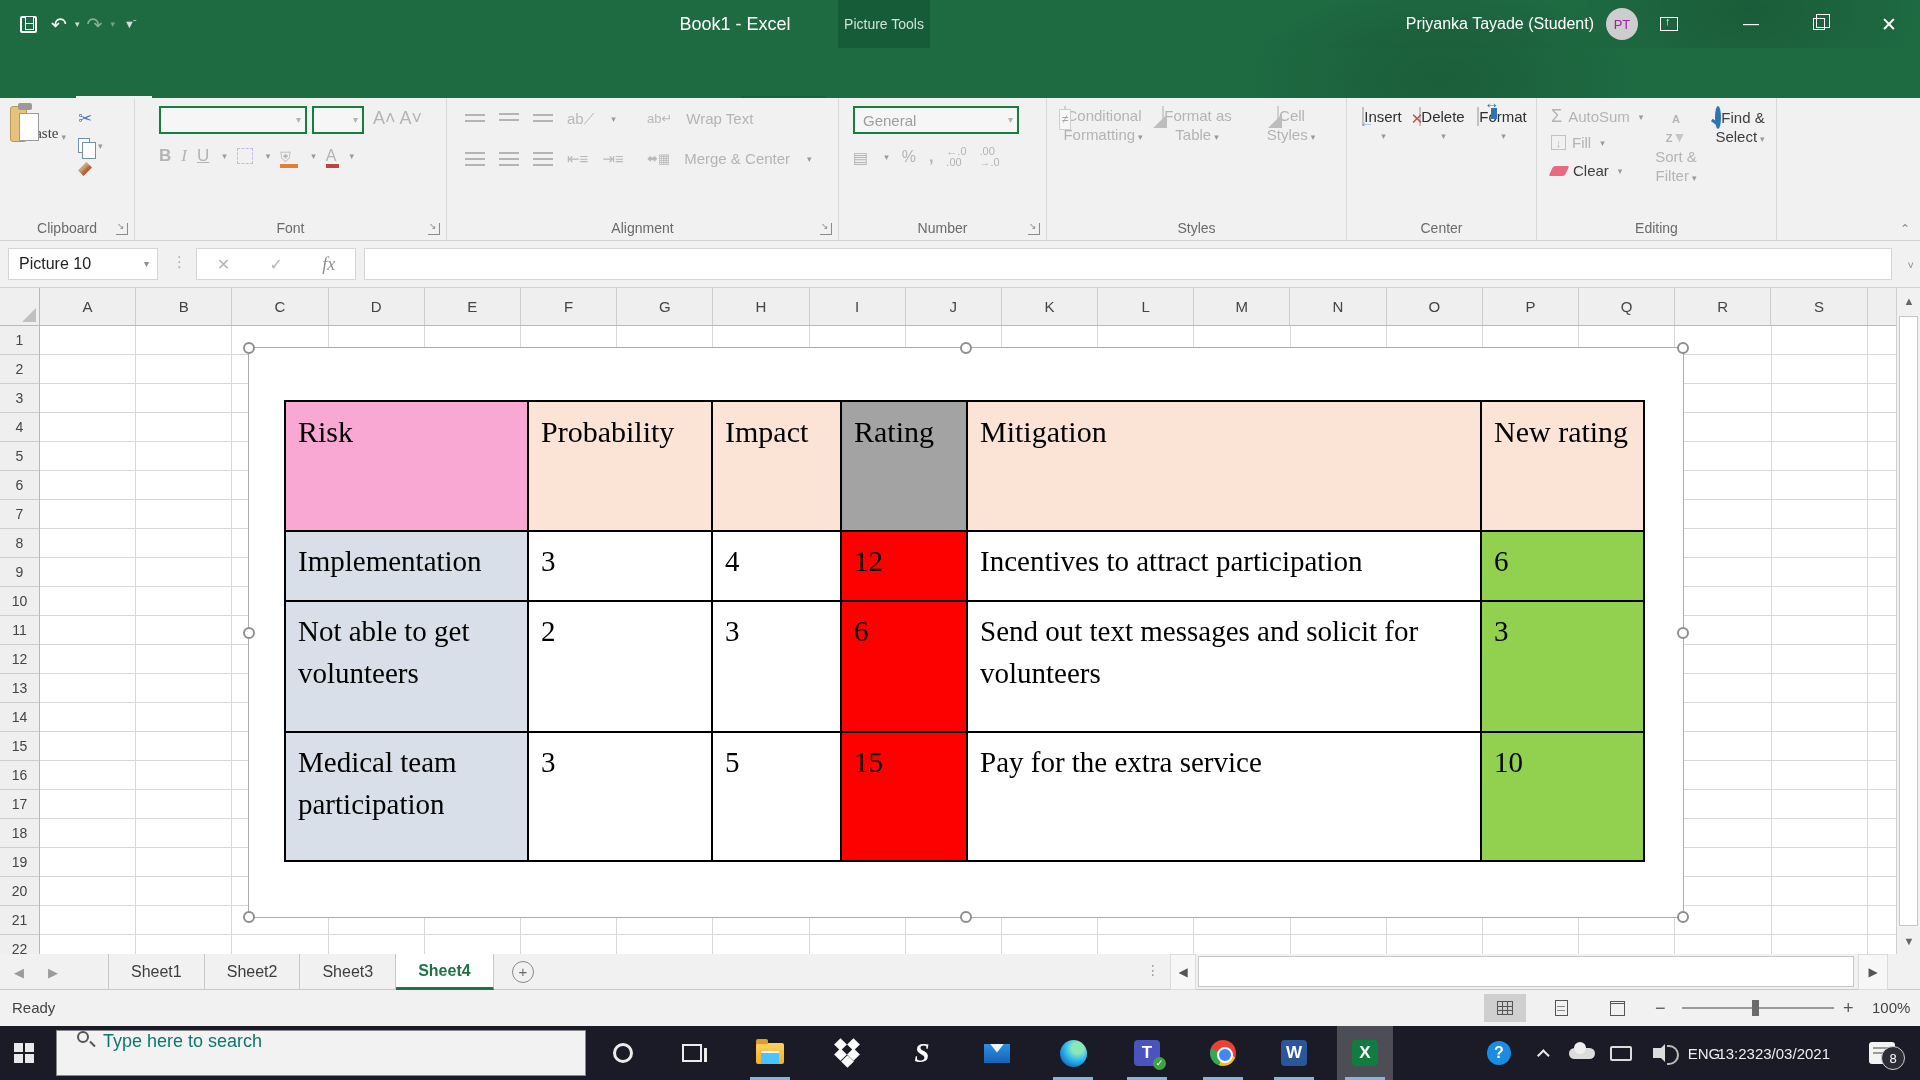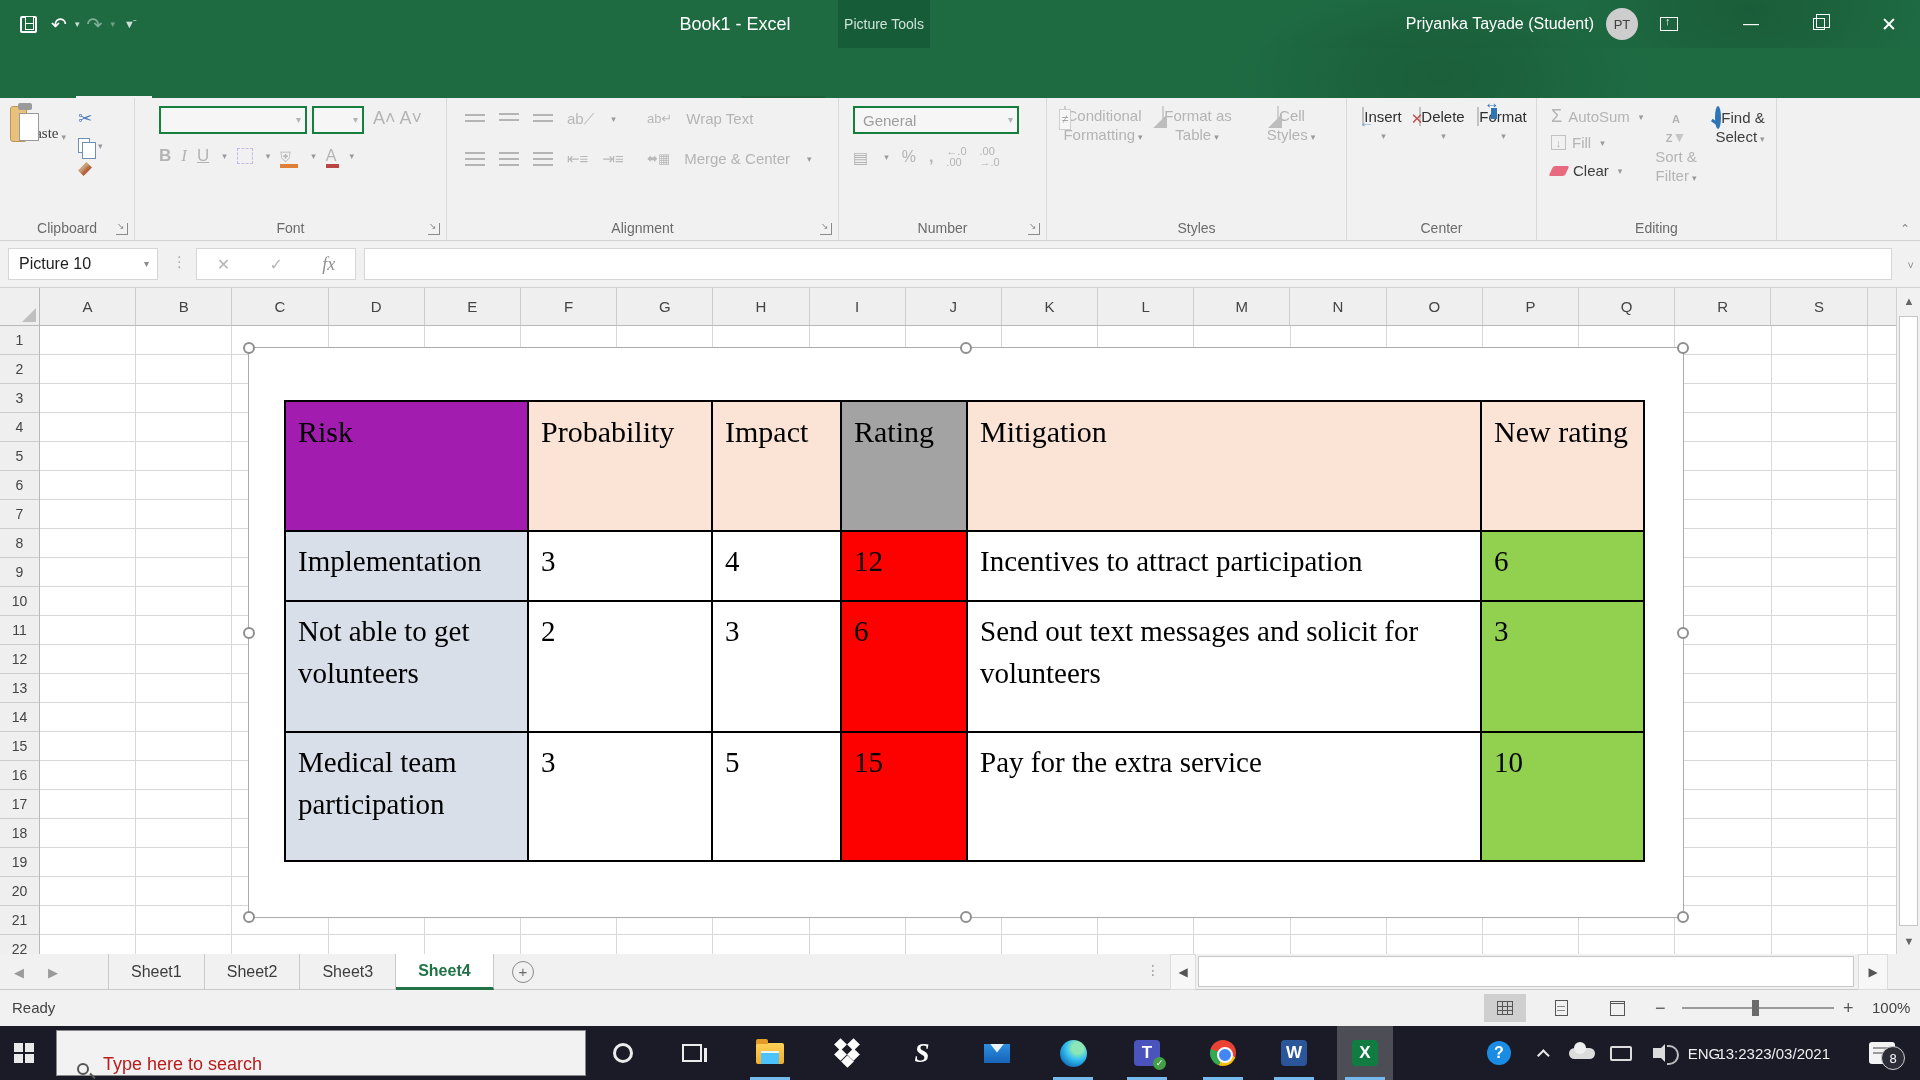--- a/index.html
+++ b/index.html
@@ -16,21 +16,21 @@
   .qa { position:absolute; top:0; height:48px; display:flex; align-items:center; color:#fff; }
   .qaicon { color:#fff; font-size:19px; margin-right:6px; }
   .floppy { width:17px; height:17px; border:2px solid #fff; border-radius:2px; position:relative; }
   .floppy:before { content:""; position:absolute; left:3px; top:-1px; width:7px; height:6px; background:#1e6b42; border:1px solid #fff; border-top:none; }
   .floppy:after { content:""; position:absolute; left:3px; bottom:1px; width:7px; height:5px; border:1px solid #fff; }
   .dd { font-size:9px; color:#cfe0d6; margin:0 7px 0 2px; }
   .dim { opacity:.45; }
   #win-title { position:absolute; left:560px; top:0; width:350px; height:48px; line-height:48px; text-align:center; color:#fff; font-size:18px; }
   #picture-tools { position:absolute; left:838px; top:0; width:92px; height:48px; background:#16583704; background:#175c39; color:#cfe3d8; font-size:14px; display:flex; align-items:center; justify-content:center; }
   #user-area { position:absolute; right:282px; top:0; height:48px; display:flex; align-items:center; color:#fff; font-size:16px; }
-  #avatar { width:32px; height:32px; border-radius:50%; background:#cdcdcd; color:#404040; font-size:13px; display:flex; align-items:center; justify-content:center; margin-left:12px; }
+  #avatar { width:32px; height:32px; border-radius:50%; background:#cdcdcd; color:#a21caf; font-size:13px; display:flex; align-items:center; justify-content:center; margin-left:12px; }
   .winbtn { position:absolute; top:0; width:46px; height:48px; color:#fff; display:flex; align-items:center; justify-content:center; font-size:16px; }
   .ribbonopt { width:18px; height:14px; border:1.5px solid #fff; position:relative; }
   .ribbonopt:before { content:"↑"; position:absolute; left:4px; top:-3px; font-size:11px; }
   .restore { width:12px; height:12px; border:1.5px solid #fff; position:relative; background:transparent; }
   .restore:before { content:""; position:absolute; left:2px; top:-5px; width:12px; height:12px; border:1.5px solid #fff; }
 
   
   #ribbon-tabs { position:absolute; left:16px; top:48px; height:50px; display:flex; align-items:stretch; }
   .rtab { color:#eef5f1; font-size:16px; padding:0 17px; display:flex; align-items:center; cursor:default; }
   .rtab.active { background:#f1f1f1; color:#217346; }
@@ -187,21 +187,21 @@
   #zoomminus { position:absolute; left:1655px; top:0; line-height:36px; font-size:18px; color:#555; }
   #zoomtrack { position:absolute; left:1682px; top:17px; width:152px; height:2px; background:#9a9a9a; }
   #zoomthumb { position:absolute; left:1752px; top:10px; width:7px; height:16px; background:#6a6a6a; }
   #zoomplus { position:absolute; left:1843px; top:0; line-height:36px; font-size:18px; color:#555; }
   #zoomlevel { position:absolute; left:1872px; top:0; line-height:36px; }
 
   
   #taskbar { position:absolute; left:0; top:1026px; width:1920px; height:54px; background:#1b1b27; color:#efefef; }
   #start { position:absolute; left:14px; top:17px; width:20px; height:20px; display:grid; grid-template-columns:9px 9px; grid-template-rows:9px 9px; gap:2px; }
   #start div { background:#e9e9e9; }
-  #tb-search { position:absolute; left:56px; top:4px; width:530px; height:46px; background:#f2f2f2; border:1px solid #888; display:flex; align-items:flex-end; color:#b91c1c; font-size:18px; }
+  #tb-search { position:absolute; left:56px; top:4px; width:530px; height:46px; background:#f2f2f2; border:1px solid #888; display:flex; align-items:flex-start; color:#0f766e; font-size:18px; }
   .searchglyph { width:12px; height:12px; border:2px solid #555; border-radius:50%; position:relative; margin:0 14px 0 20px; }
   .searchglyph:after { content:""; position:absolute; left:10px; top:10px; width:7px; height:2px; background:#555; transform:rotate(45deg); }
   .tbicon { position:absolute; top:0; width:56px; height:54px; display:flex; align-items:center; justify-content:center; }
   .tbicon.running:after { content:""; position:absolute; left:8px; bottom:0; right:8px; height:3px; background:#76b9ed; }
   .tbicon.activeapp { background:rgba(255,255,255,.22); }
   .cortana-ring { width:20px; height:20px; border:3px solid #ececec; border-radius:50%; }
   .taskview { width:20px; height:18px; border:2px solid #ececec; position:relative; }
   .taskview:after { content:""; position:absolute; right:-7px; top:2px; width:3px; height:10px; border-top:2px solid #ececec; border-bottom:2px solid #ececec; background:#ececec; }
   .folder { width:28px; height:21px; background:linear-gradient(#ffd158,#f0af2e); border-radius:2px; position:relative; }
   .folder:before { content:""; position:absolute; left:0; top:-4px; width:12px; height:5px; background:#e39b28; border-radius:2px 2px 0 0; }
@@ -499,21 +499,21 @@
         <colgroup>
           <col style="width: 243px;">
           <col style="width: 184px;">
           <col style="width: 129px;">
           <col style="width: 126px;">
           <col style="width: 514px;">
           <col style="width: 163px;">
         </colgroup>
       <thead>
           <tr>
-            <th class="c-risk" style="background: #a21caf;">Risk</th>
+            <th class="c-risk" style="background: #f9a8d4;">Risk</th>
             <th class="c-prob" style="background: rgb(251, 227, 213);">Probability</th>
             <th class="c-impact" style="background: rgb(251, 227, 213);">Impact</th>
             <th class="c-rating" style="background: #a3a3a3; padding-left: 12px;">Rating</th>
             <th class="c-mitigation" style="background: rgb(251, 227, 213);">Mitigation</th>
             <th class="c-newrating" style="background: rgb(251, 227, 213);">New rating</th>
           </tr>
         </thead>
       <tbody>
           <tr>
             <td class="c-risk" style="background: rgb(217, 223, 232);">Implementation</td>

